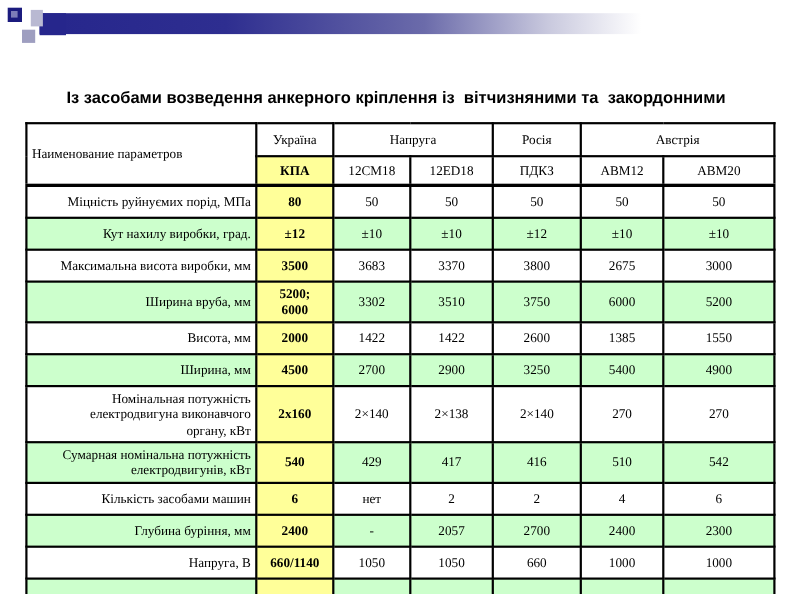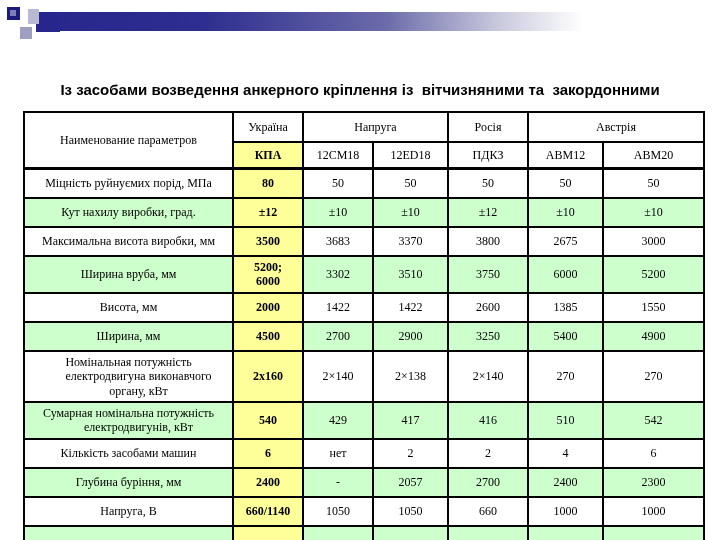--- a/index.html
+++ b/index.html
@@ -40,21 +40,21 @@
     padding:3px 4px;
     text-align:center; vertical-align:middle;
     font-weight:normal;
     background:#ffffff;
     line-height:1.2;
   }
   .cmp thead tr:first-child th { height:22px; }
   .cmp thead tr:last-child th  { height:18px;text-align:center; }
   .cmp thead { border-bottom:3px solid #000; }
   .cmp .label-cell {
-    text-align:center;
+    text-align:right;
     padding:3px 4px 3px 24px;
     text-indent:-20px;
   }
   .cmp td.val { white-space:pre-line; }
   .cmp tr.green td { background:#ccffcc; }
   .cmp .hl { background:#ffff99 !important; font-weight:bold; }
   .cmp tbody tr td { height:21px; }
   .cmp tbody tr:last-child td { padding-top:10px; padding-bottom:10px; }
 </style>
 </head>
@@ -78,21 +78,21 @@
     <col style="width:209px">
       <col style="width:70px">
       <col style="width:70px">
     <col style="width:75px">
       <col style="width:80px">
       <col style="width:75px">
       <col style="width:101px">
   </colgroup>
   <thead>
     <tr>
-      <th rowspan="2" class="label-cell" style="text-align:center;">Наименование   параметров</th>
+      <th rowspan="2" class="label-cell" style="text-align:left;">Наименование   параметров</th>
       <th>Україна</th>
       <th colspan="2">Напруга</th>
       <th>Росія</th>
       <th colspan="2">Австрія</th>
     </tr>
     <tr>
       <th class="hl">КПА</th>
       <th>12CM18</th>
       <th>12ED18</th>
       <th>ПДКЗ</th>

